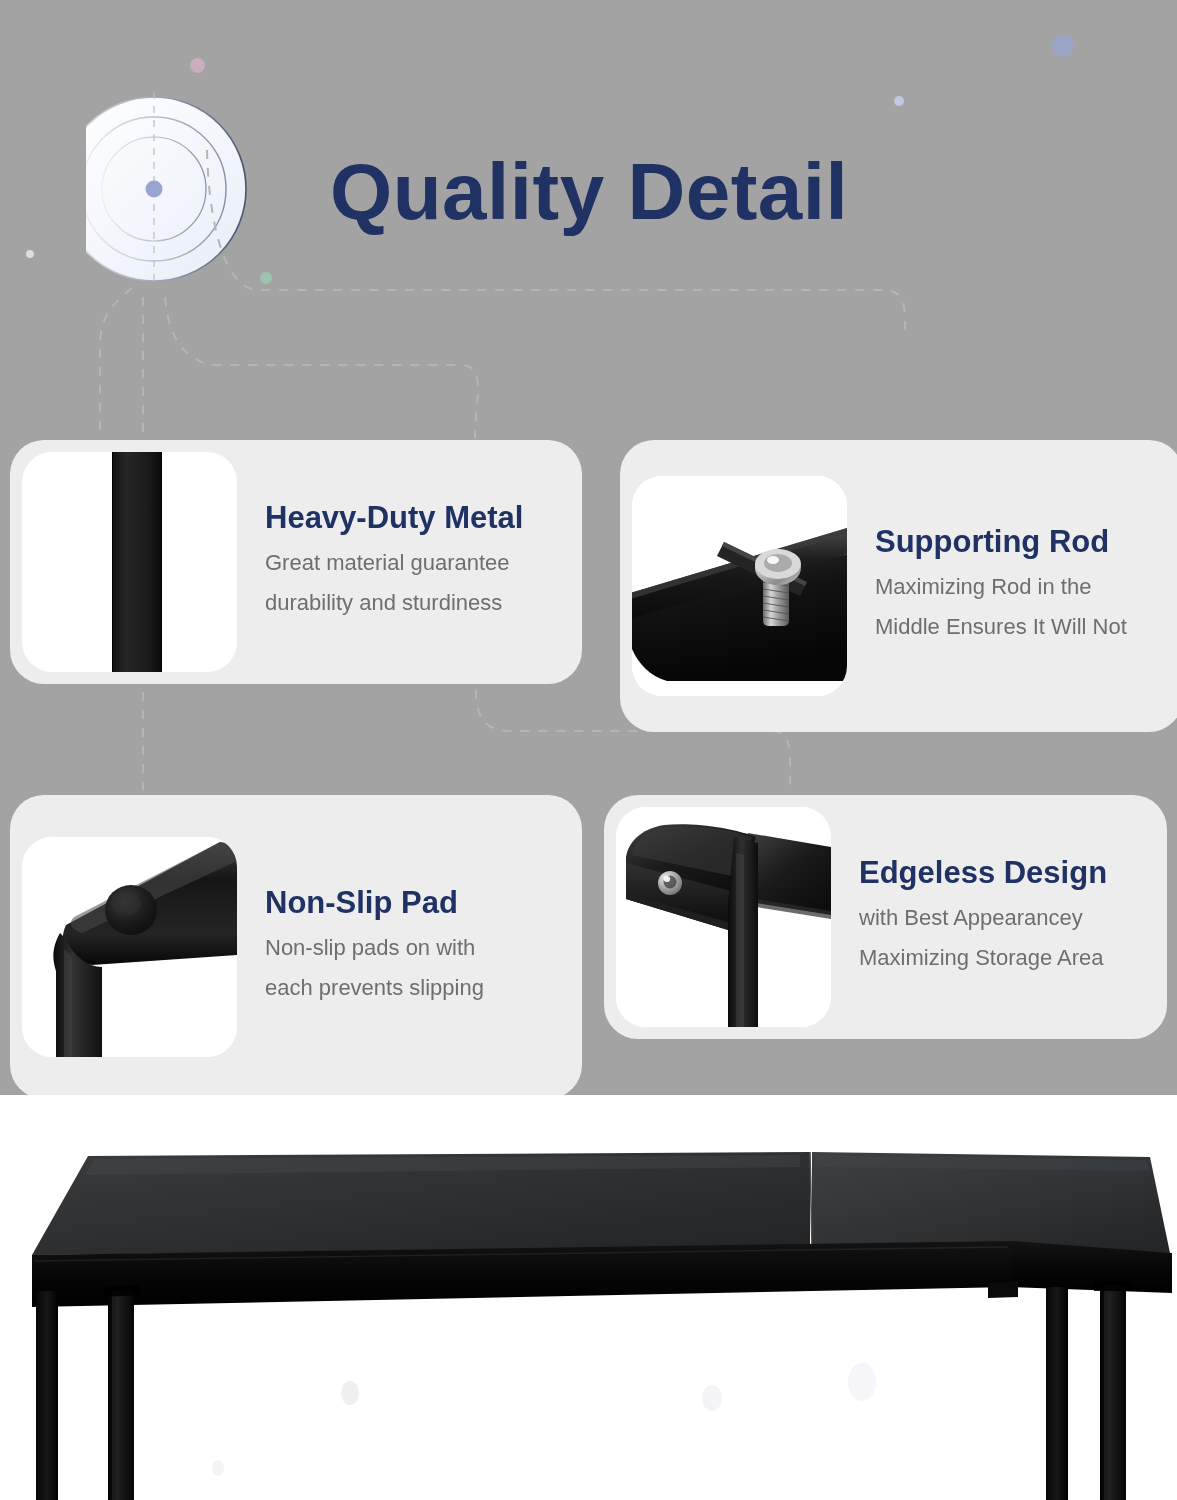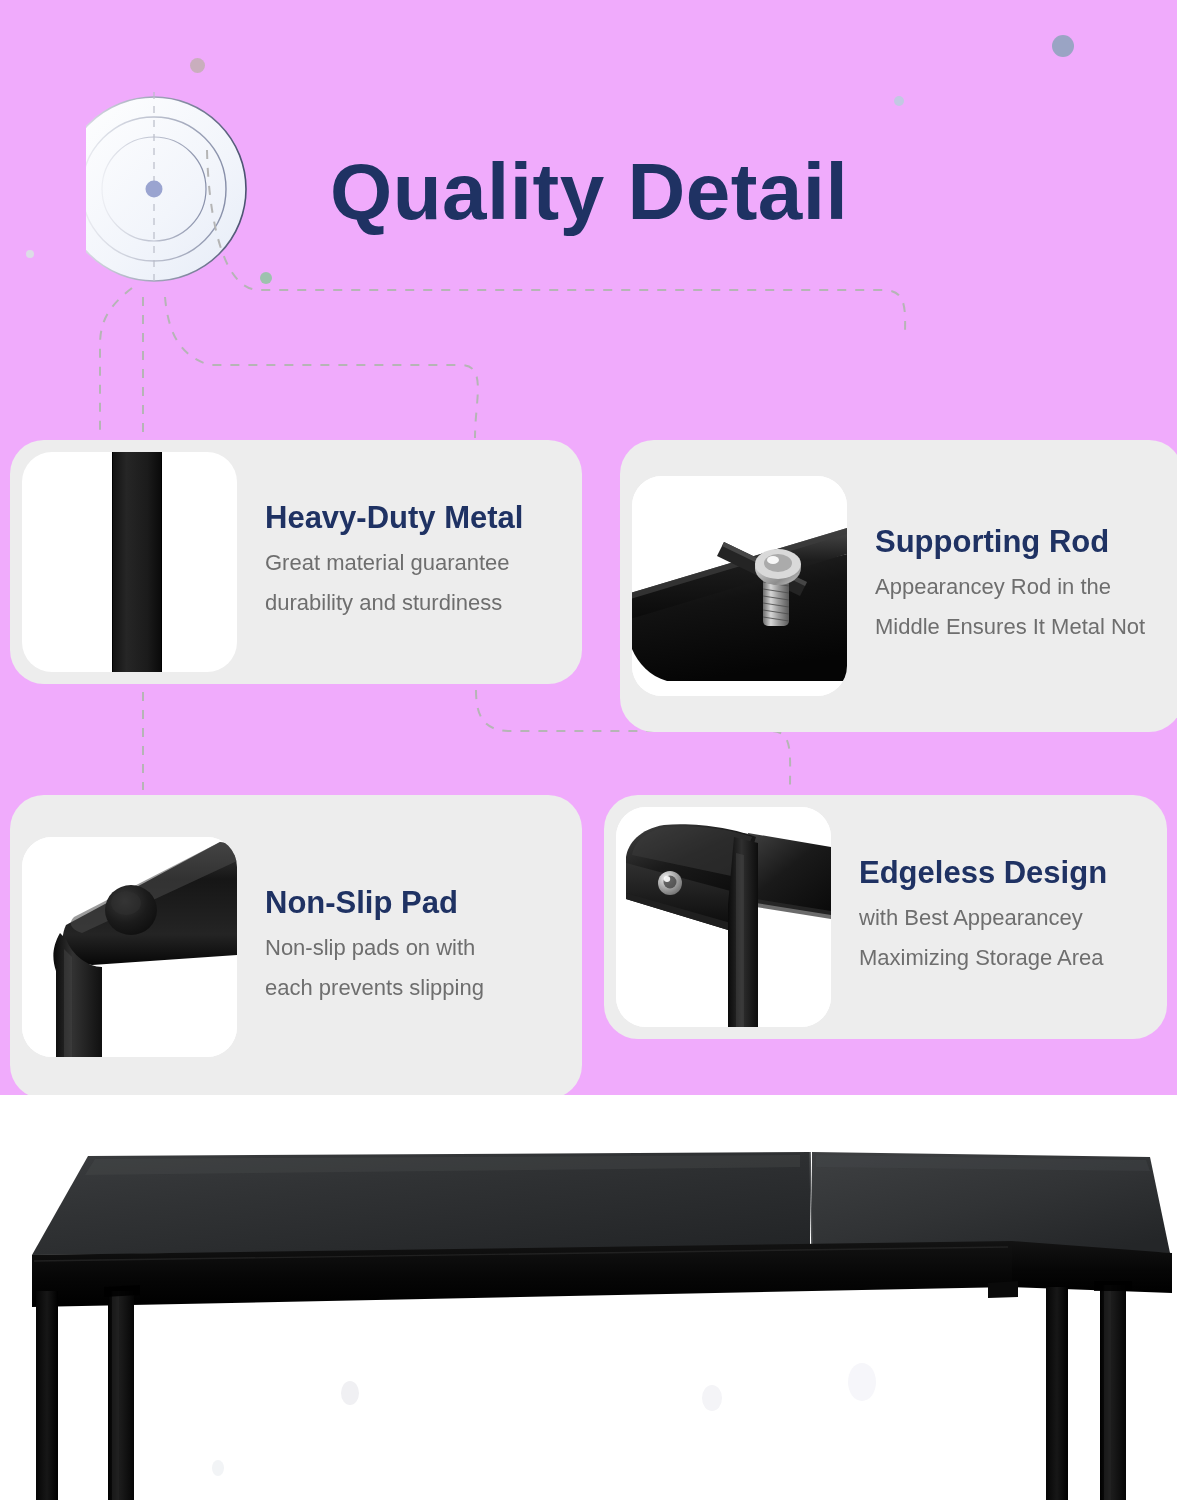--- a/index.html
+++ b/index.html
@@ -9,21 +9,21 @@
     height: 1500px;
     background: #ffffff;
     font-family: "Liberation Sans", sans-serif;
     overflow: hidden;
   }
 
   #page {
     position: relative;
     width: 1177px;
     height: 1500px;
-    background: #f0abfc;
+    background: #a3a3a3;
   }
 
   
   .deco-dot {
     position: absolute;
     border-radius: 50%;
     pointer-events: none;
   }
 
   
@@ -248,22 +248,22 @@
         </g>
 
         <ellipse cx="146" cy="92" rx="23" ry="17" fill="url(#boltG)"></ellipse>
         <ellipse cx="146" cy="88" rx="23" ry="15" fill="#d9d9d9"></ellipse>
         <ellipse cx="146" cy="87" rx="14" ry="9" fill="#9f9f9f" opacity="0.8"></ellipse>
         <ellipse cx="141" cy="84" rx="6" ry="4" fill="#f7f7f7"></ellipse>
       </svg>
     </div>
     <div class="card-text">
       <div class="card-heading">Supporting Rod</div>
-      <div class="card-body">Appearancey Rod in the</div>
-      <div class="card-body">Middle Ensures It Metal Not</div>
+      <div class="card-body">Maximizing Rod in the</div>
+      <div class="card-body">Middle Ensures It Will Not</div>
     </div>
   </div>
 
   <div class="feature-card card-r2c1">
     <div class="card-photo">
       <svg class="photo-stage" viewBox="0 0 215 220" preserveAspectRatio="xMidYMid slice">
         <defs>
           <linearGradient id="legTopG" x1="0" y1="0" x2="0" y2="1">
             <stop offset="0%" stop-color="#3b3b3b"></stop>
             <stop offset="30%" stop-color="#161616"></stop>

